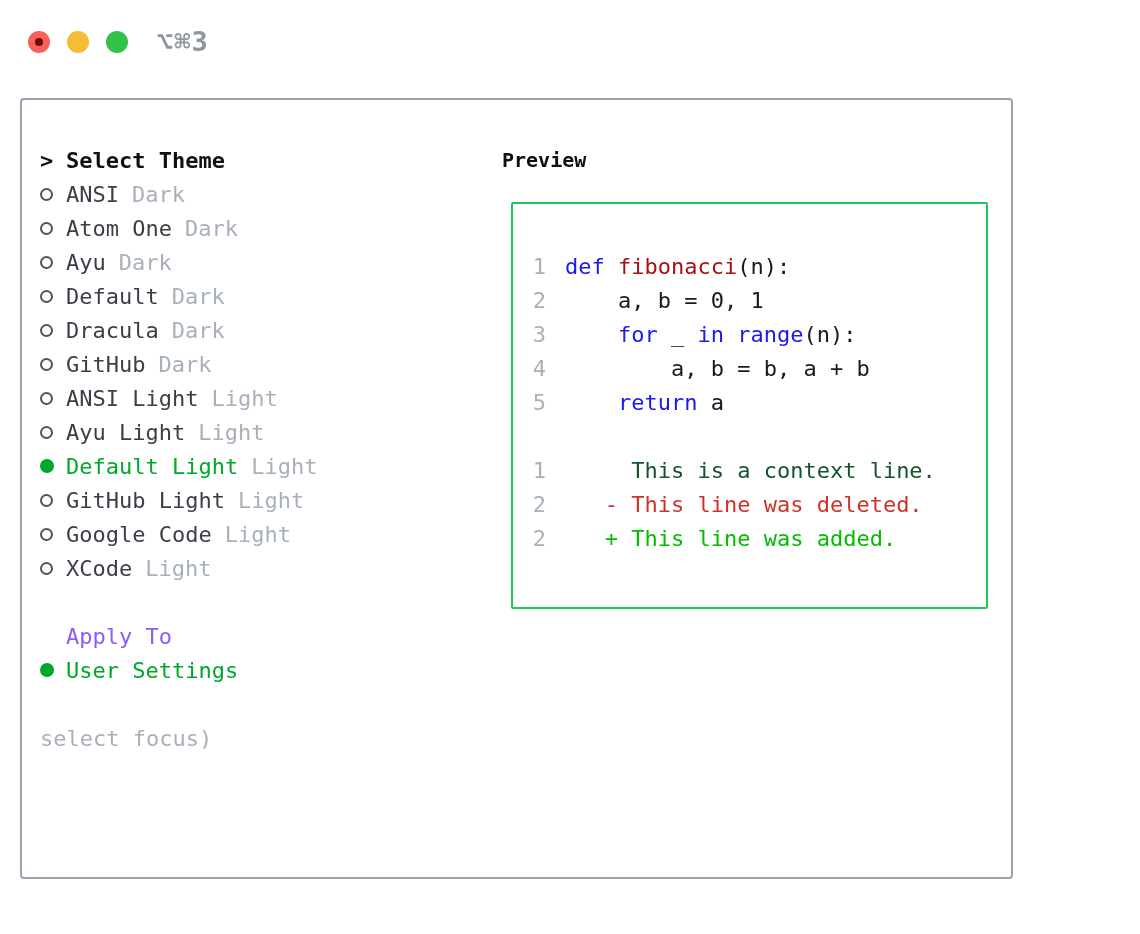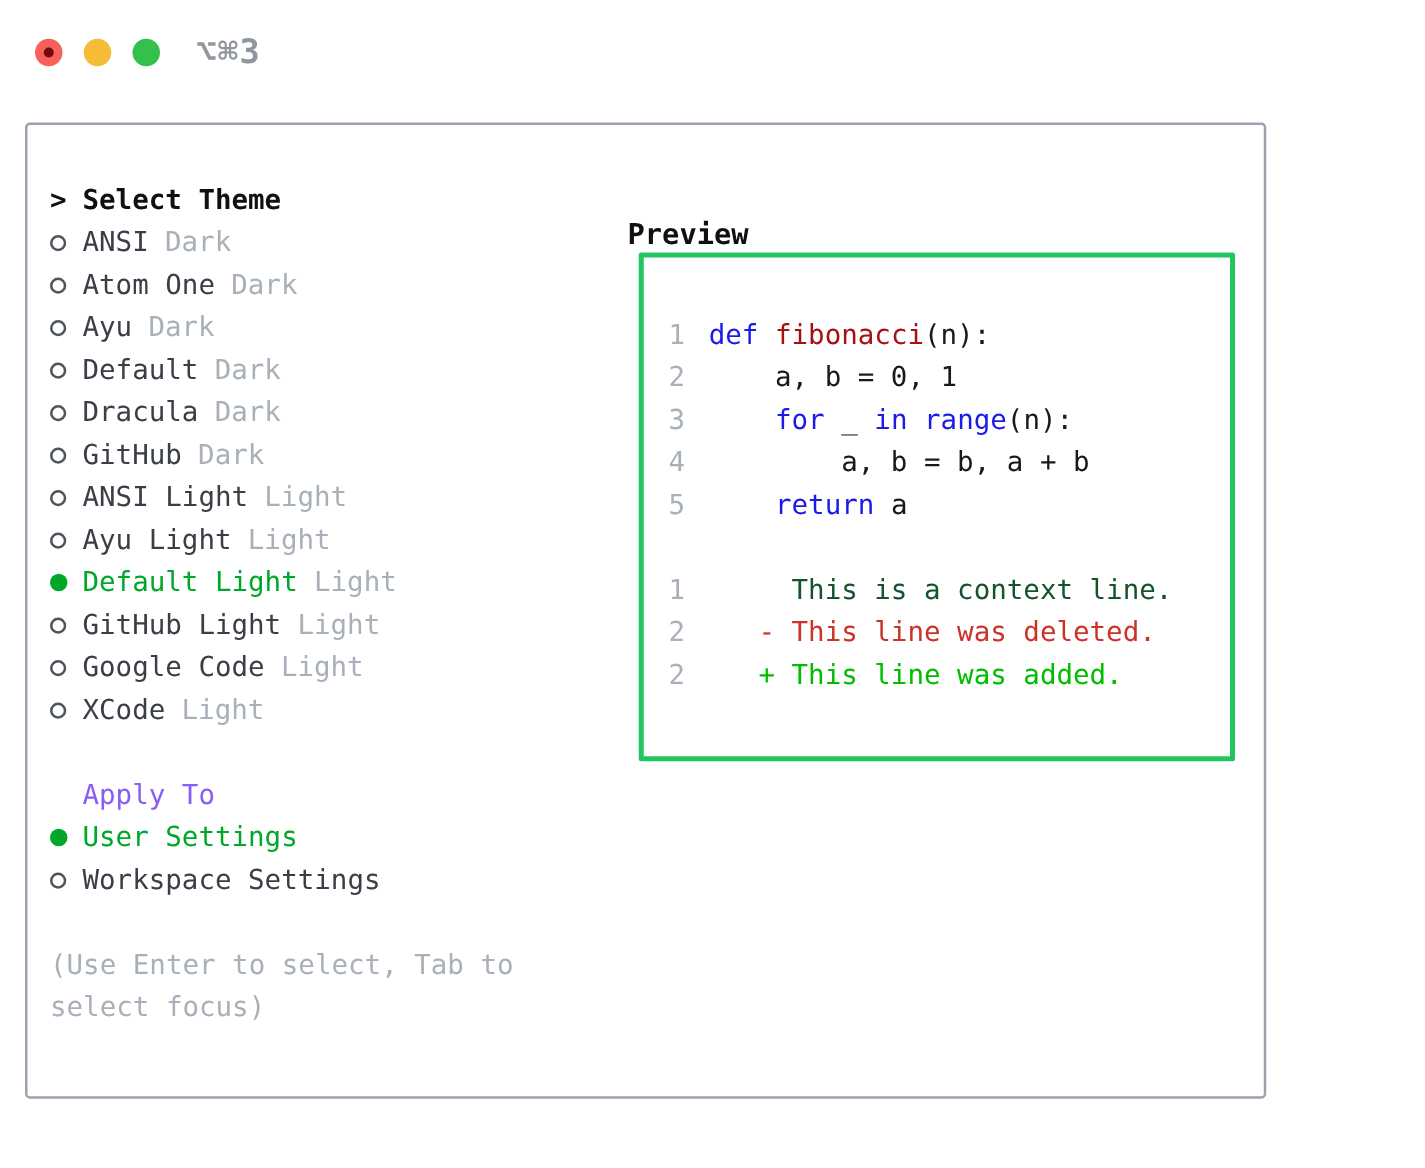--- a/index.html
+++ b/index.html
@@ -61,26 +61,26 @@
   .header-label { font-weight: bold; color: #101012; }
   .opt-name { color: #3a3e46; }
   .opt-variant { color: #a8b0ba; margin-left: 13px; text-align: right; }
   .row.selected .opt-name { color: #00a82a; }
   .apply-label { color: #8b5cf6; }
   .hint { color: #a8b0ba; }
   
   .preview-label {
     position: absolute; left: 480px; top: 43px;
     height: 34px; display: flex; align-items: center;
-    font-size: 23px; font-weight: bold; color: #101012; margin-top: 28px;
+    font-size: 20px; font-weight: bold; color: #101012;
   }
   .preview-box {
     position: absolute; left: 489px; top: 102px;
     width: 477px; height: 407px;
-    border: 4px solid #22c55e; border-radius: 2px;
+    border: 2px solid #22c55e; border-radius: 2px;
     background: #ffffff;
     padding: 46px 0 0 19px;
     overflow: hidden;
   }
   .code-row {
     height: 34px; line-height: 34px;
     font-size: 22px; white-space: pre;
   }
   .ln {
     display: inline-block; width: 14px; margin-right: 19px;
@@ -180,28 +180,23 @@
       <div class="row"></div>
 
       <div class="row">
         <span class="marker-col"></span>
         <span class="apply-label">Apply To</span>
       </div>
       <div class="row option selected">
         <span class="marker-col"><span class="radio on"></span></span>
         <span class="opt-name">User Settings</span>
       </div>
-      <div class="row option">
-        <span class="marker-col"><span class="radio"></span></span>
-        <span class="opt-name">Workspace Settings</span>
-      </div>
 
       <div class="row"></div>
 
-      <div class="row hint">(Use Enter to select, Tab to</div>
       <div class="row hint">select focus)</div>
     </div>
 
     <div class="preview-label">Preview</div>
 
     <div class="preview-box">
       <div class="code-row"><span class="ln">1</span><span class="kw">def </span><span class="fn">fibonacci</span><span class="pl">(n):</span></div>
       <div class="code-row"><span class="ln">2</span><span class="pl">    a, b = 0, 1</span></div>
       <div class="code-row"><span class="ln">3</span><span class="pl">    </span><span class="kw">for</span><span class="pl"> _ </span><span class="kw">in</span><span class="pl"> </span><span class="kw">range</span><span class="pl">(n):</span></div>
       <div class="code-row"><span class="ln">4</span><span class="pl">        a, b = b, a + b</span></div>

